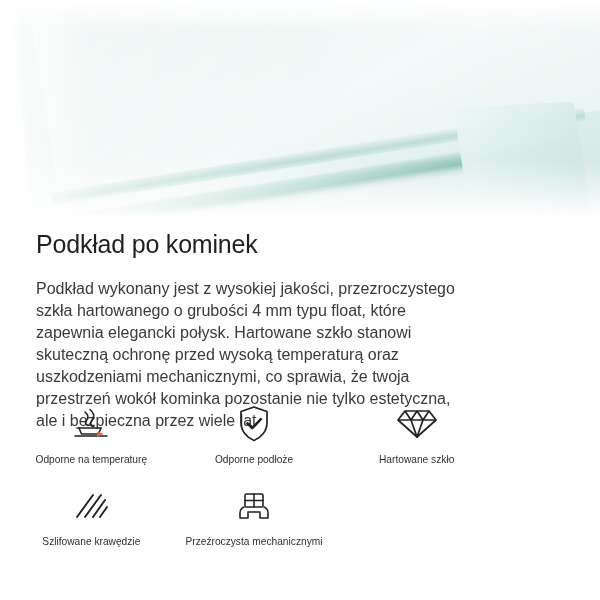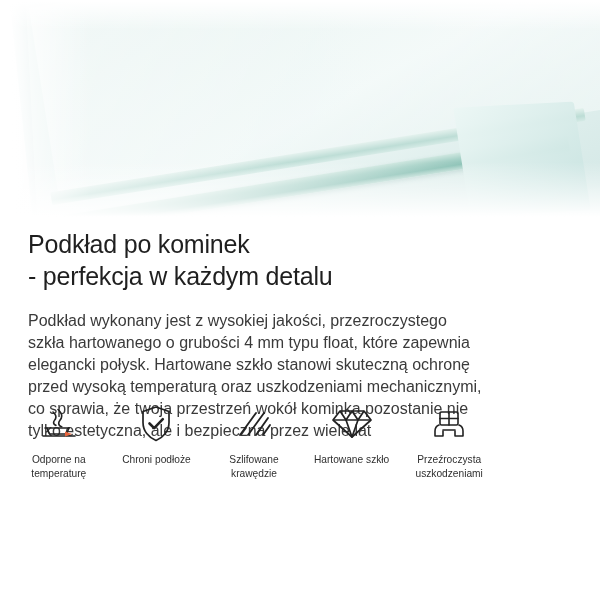--- a/index.html
+++ b/index.html
@@ -129,21 +129,21 @@
     width: 600px; height: 30px;
     background: linear-gradient(180deg, #ffffff 5%, rgba(255,255,255,0) 100%);
   }
 
   
   .content {
     position: absolute;
     left: 0;
     top: 228px;
     width: 512px;
-    padding: 0 28px;
+    padding: 0 36px;
     box-sizing: border-box;
   }
   .headline {
     font-size: 25px;
     line-height: 32px;
     font-weight: 400;
     color: #1f1f1f;
     letter-spacing: -0.2px;
     margin: 0;
   }
@@ -156,21 +156,21 @@
     max-width: 534px;
   }
 
   
   .features {
     position: absolute;
     left: 0;
     top: 404px;
     width: 508px;
     display: grid;
-    grid-template-columns: repeat(5, 1fr);
+    grid-template-columns: repeat(3, 1fr);
     grid-template-rows: 82px 82px;
     box-sizing: border-box;
     padding: 0 10px;
   }
   .feature {
     display: flex;
     flex-direction: column;
     align-items: center;
     justify-content: flex-start;
   }
@@ -203,21 +203,20 @@
     <div class="glass-edge"></div>
     <div class="glass-corner"></div>
     <div class="hero-fade-left"></div>
     <div class="hero-fade-top"></div>
     <div class="hero-fade-bottom"></div>
   </div>
 
   <div class="content">
     <h1 class="headline">
       <span>Podkład po kominek</span>
-      <span class="line2">- perfekcja w każdym detalu</span>
     </h1>
     <p class="body-copy">Podkład wykonany jest z wysokiej jakości, przezroczystego szkła hartowanego o grubości 4 mm typu float, które zapewnia elegancki połysk. Hartowane szkło stanowi skuteczną ochronę przed wysoką temperaturą oraz uszkodzeniami mechanicznymi, co sprawia, że twoja przestrzeń wokół kominka pozostanie nie tylko estetyczna, ale i bezpieczna przez wiele lat</p>
   </div>
 
   <div class="features">
 
     <div class="feature">
       <div class="feature-icon">
         <svg width="44" height="36" viewBox="0 0 44 36">
           <g fill="none" stroke="#222" stroke-width="1.6" stroke-linecap="round" stroke-linejoin="round">
@@ -234,62 +233,62 @@
     </div>
 
 
     <div class="feature">
       <div class="feature-icon">
         <svg width="36" height="40" viewBox="0 0 36 40">
           <path d="M18 3l13 4.5v11c0 8.5-5.6 15-13 18-7.4-3-13-9.5-13-18v-11z" fill="none" stroke="#222" stroke-width="1.7" stroke-linejoin="round"></path>
           <path d="M11.5 19.5l4.7 4.7 8.6-9" fill="none" stroke="#222" stroke-width="2.6" stroke-linecap="round" stroke-linejoin="round"></path>
         </svg>
       </div>
-      <div class="feature-label">Chroni podłoże</div>
-    </div>
-
-    <div class="feature">
-      <div class="feature-icon">
-        <svg width="40" height="34" viewBox="0 0 40 34">
-          <g fill="none" stroke="#222" stroke-width="1.9" stroke-linecap="round">
-            <path d="M6 28L22 6"></path>
-            <path d="M14 28L30 6"></path>
-            <path d="M22 28L34 11"></path>
-            <path d="M29 28L36 18"></path>
-          </g>
-        </svg>
-      </div>
-      <div class="feature-label">Szlifowane krawędzie</div>
+      <div class="feature-label">Odporne podłoże</div>
     </div>
 
     <div class="feature">
       <div class="feature-icon">
         <svg width="42" height="36" viewBox="0 0 42 36">
           <g fill="none" stroke="#222" stroke-width="1.7" stroke-linejoin="round">
             <path d="M9 5h24l7 9-19 17L2 14z"></path>
             <path d="M2 14h38"></path>
             <path d="M9 5l6 9 6-9"></path>
             <path d="M33 5l-6 9-6-9"></path>
             <path d="M15 14l6 17 6-17"></path>
           </g>
         </svg>
       </div>
       <div class="feature-label">Hartowane szkło</div>
+    </div>
+
+    <div class="feature">
+      <div class="feature-icon">
+        <svg width="40" height="34" viewBox="0 0 40 34">
+          <g fill="none" stroke="#222" stroke-width="1.9" stroke-linecap="round">
+            <path d="M6 28L22 6"></path>
+            <path d="M14 28L30 6"></path>
+            <path d="M22 28L34 11"></path>
+            <path d="M29 28L36 18"></path>
+          </g>
+        </svg>
+      </div>
+      <div class="feature-label">Szlifowane krawędzie</div>
     </div>
 
     <div class="feature">
       <div class="feature-icon">
         <svg width="44" height="36" viewBox="0 0 44 36">
           <g fill="none" stroke="#222" stroke-width="1.6" stroke-linecap="round" stroke-linejoin="round">
             <rect x="13" y="6" width="18" height="13" rx="1.5"></rect>
             <path d="M13 12.5h18"></path>
             <path d="M22 6v13"></path>
             <path d="M12 19c-2.5 1-4 3.2-4 6v5h8v-5"></path>
             <path d="M32 19c2.5 1 4 3.2 4 6v5h-8v-5"></path>
             <path d="M16 24h12"></path>
           </g>
         </svg>
       </div>
-      <div class="feature-label">Przeźroczysta uszkodzeniami</div>
+      <div class="feature-label">Przeźroczysta mechanicznymi</div>
     </div>
 
   </div>
 </div>
 
 </body></html>

